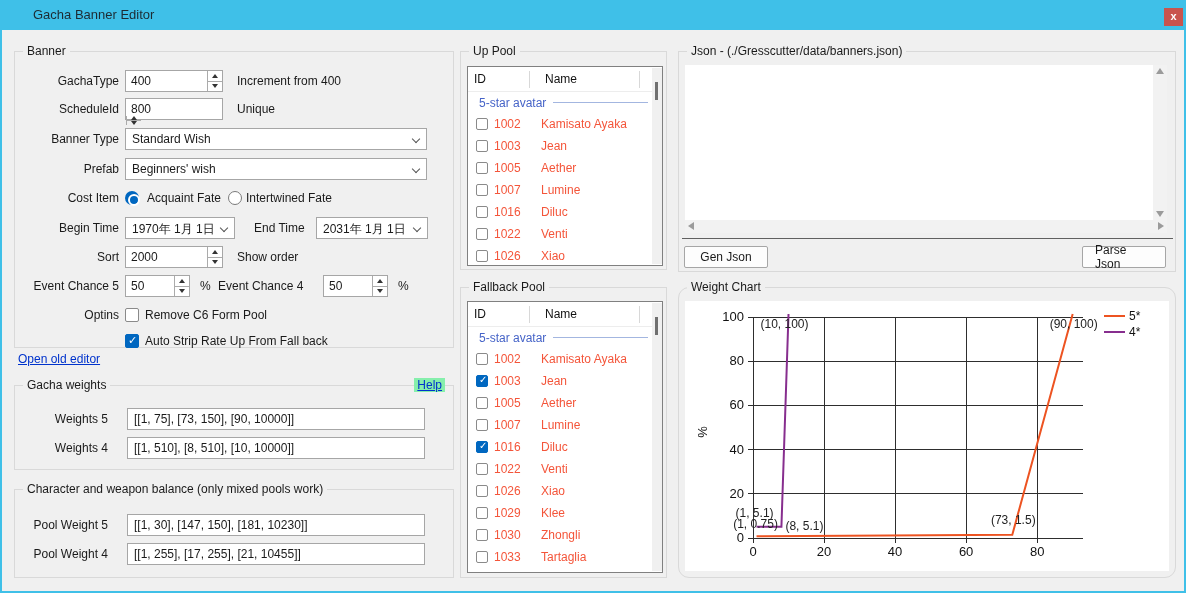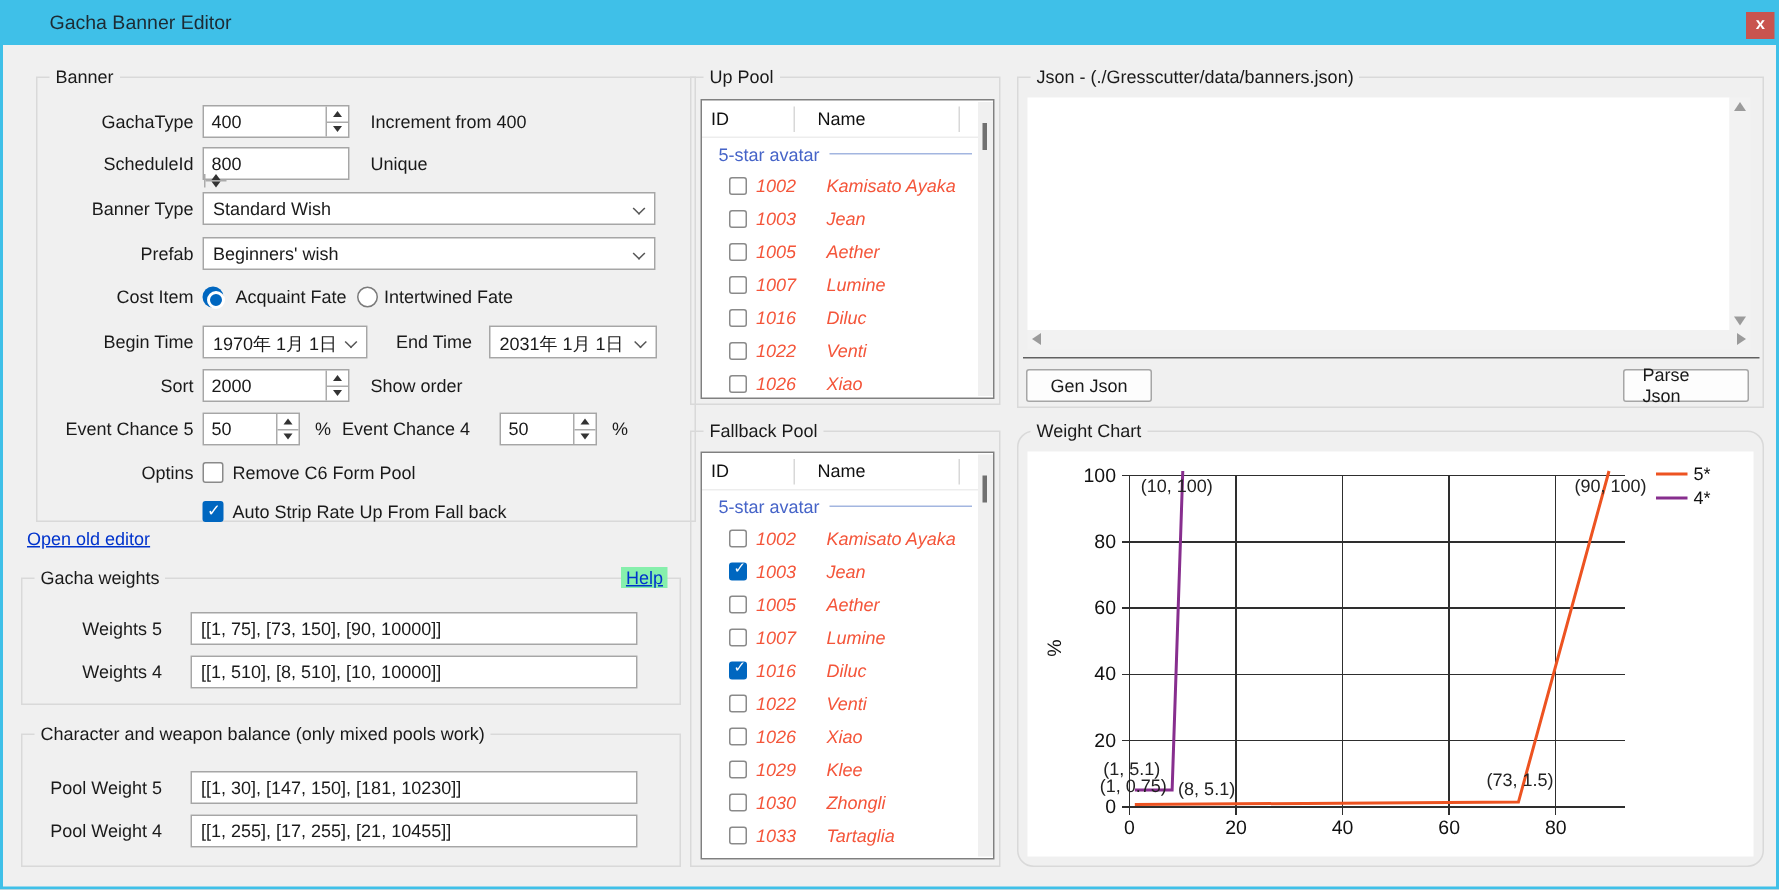--- a/index.html
+++ b/index.html
@@ -40,21 +40,21 @@
   .cbx.checked::after { content:"\2713"; position:absolute; left:2px; top:-1px; color:#fff; font-size:11px; }
   .rlabel { position:absolute; top:4px; white-space:nowrap; }
   .link { position:absolute; color:#0033cc; text-decoration:underline; white-space:nowrap; cursor:pointer; }
   
   .pool-list { position:absolute; background:#fff; border:1px solid #808080; overflow:hidden; }
   .pool-header { position:relative; height:25px; border-bottom:1px solid #ededed; }
   .pool-header .ph { position:absolute; top:5px; color:#111; }
   .ph-div { position:absolute; top:4px; width:1px; height:17px; background:#d8d8d8; }
   .pool-section { height:21px; display:flex; align-items:center; color:#4664c8; padding-left:11px; }
   .secline { flex:1; height:1px; background:#a3b6e0; margin:0 14px 0 7px; }
-  .pool-row { height:22px; display:flex; align-items:center; padding-left:18px; color:#f4553a;font-style:italic; }
+  .pool-row { height:22px; display:flex; align-items:center; padding-left:8px; color:#f4553a; }
   .cb { position:relative; width:12px; height:12px; border:1px solid #8a8a8a; border-radius:2px; background:#fff; margin-right:6px; flex:none; }
   .cb.checked { background:#0067c0; border-color:#0067c0; }
   .cb.checked::after { content:"\2713"; position:absolute; left:2px; top:-2px; color:#fff; font-size:10px; }
   .row-id { width:47px; flex:none; }
   .row-name { white-space:nowrap; }
   .vtrack { position:absolute; top:1px; bottom:1px; right:0; width:10px; background:#f0f0f0; }
   .vthumb { position:absolute; left:3px; width:3px; height:18px; background:#707070; }
   
   .json-text { position:absolute; background:#fff; overflow:hidden; padding:4px 6px; white-space:pre; }
   .scroll-v { position:absolute; background:#f2f2f2; }
@@ -73,21 +73,21 @@
 </head>
 <body>
 
 <div class="window">
 
   <div class="titlebar">
     <span class="title">Gacha Banner Editor</span>
   </div>
   <div class="close-btn">x</div>
 
-  <div class="group" style="left:24px; top:51px; width:440px; height:297px;padding-left:18px;">
+  <div class="group" style="left:14px; top:51px; width:440px; height:297px;padding-left:18px;">
     <span class="gtitle">Banner</span>
 
     <div class="frow" style="top:18px;">
       <span class="flabel">GachaType</span>
       <div class="spinbox" style="left:110px; width:98px;">
         <span class="spin-val">400</span>
         <div class="spin-btns">
           <div>
               <span class="tri-up"></span>
             </div>

